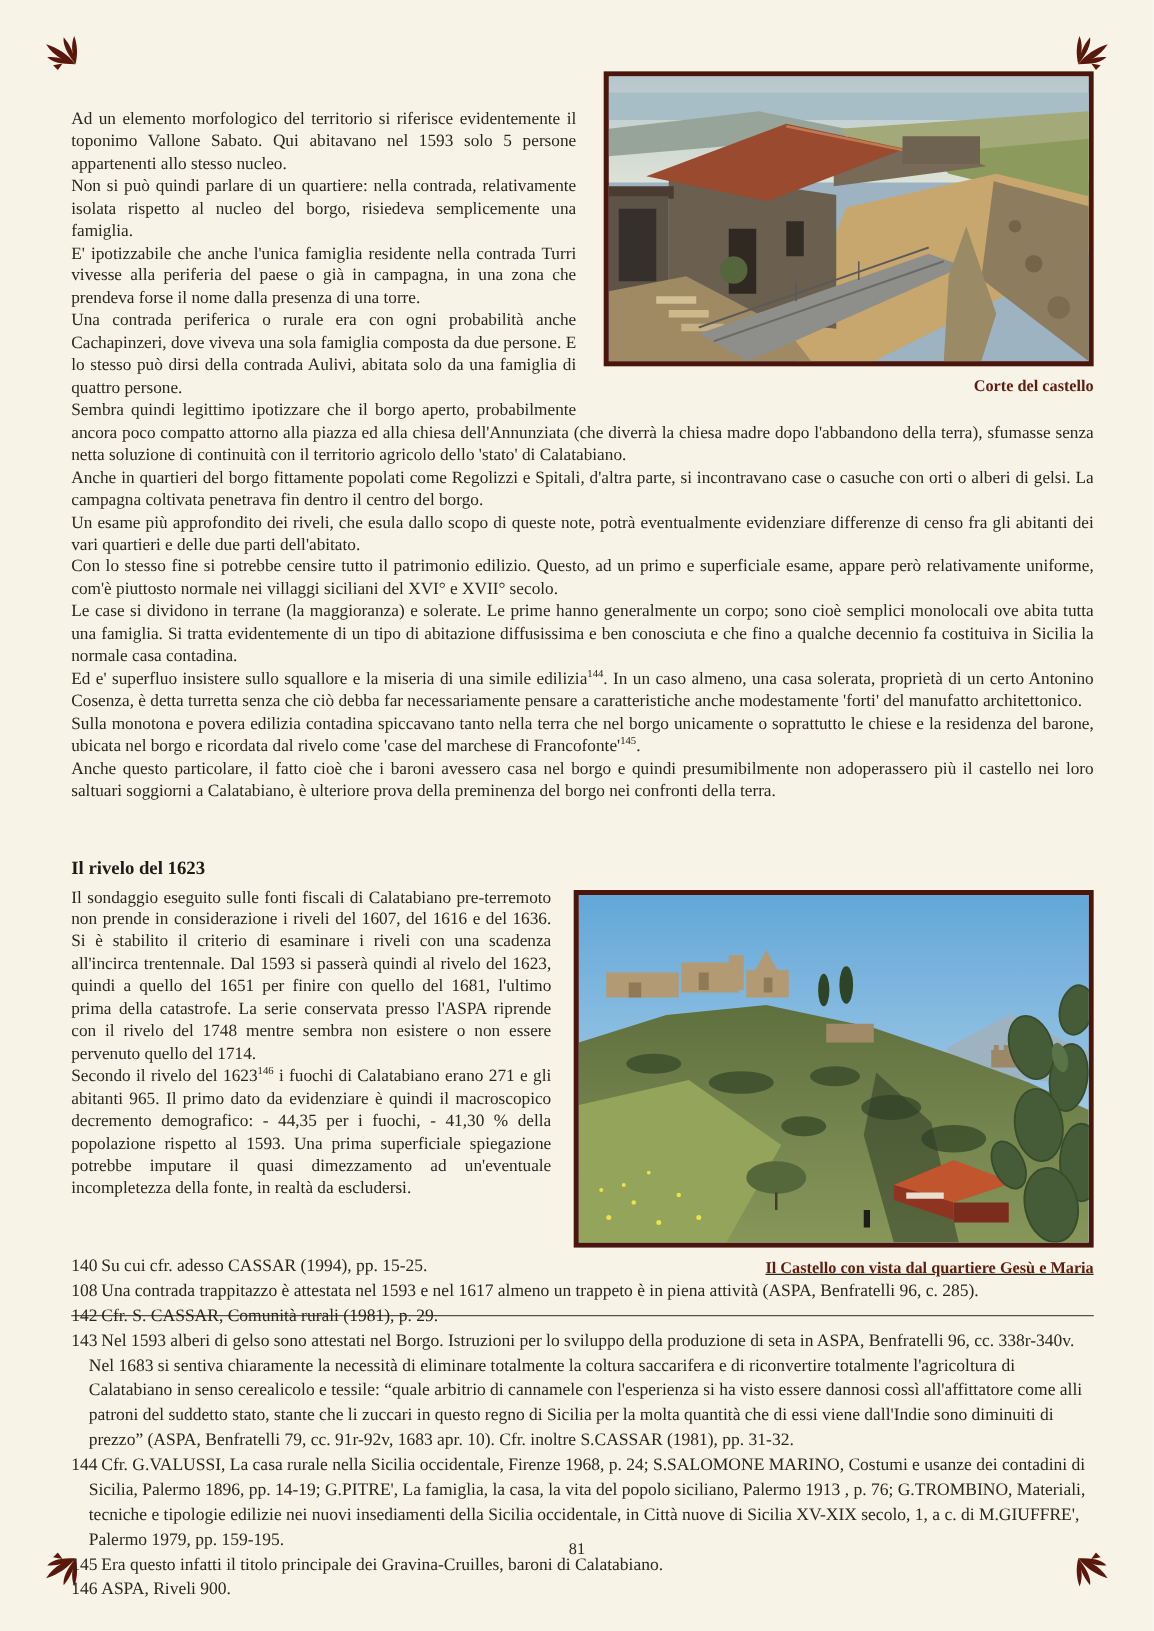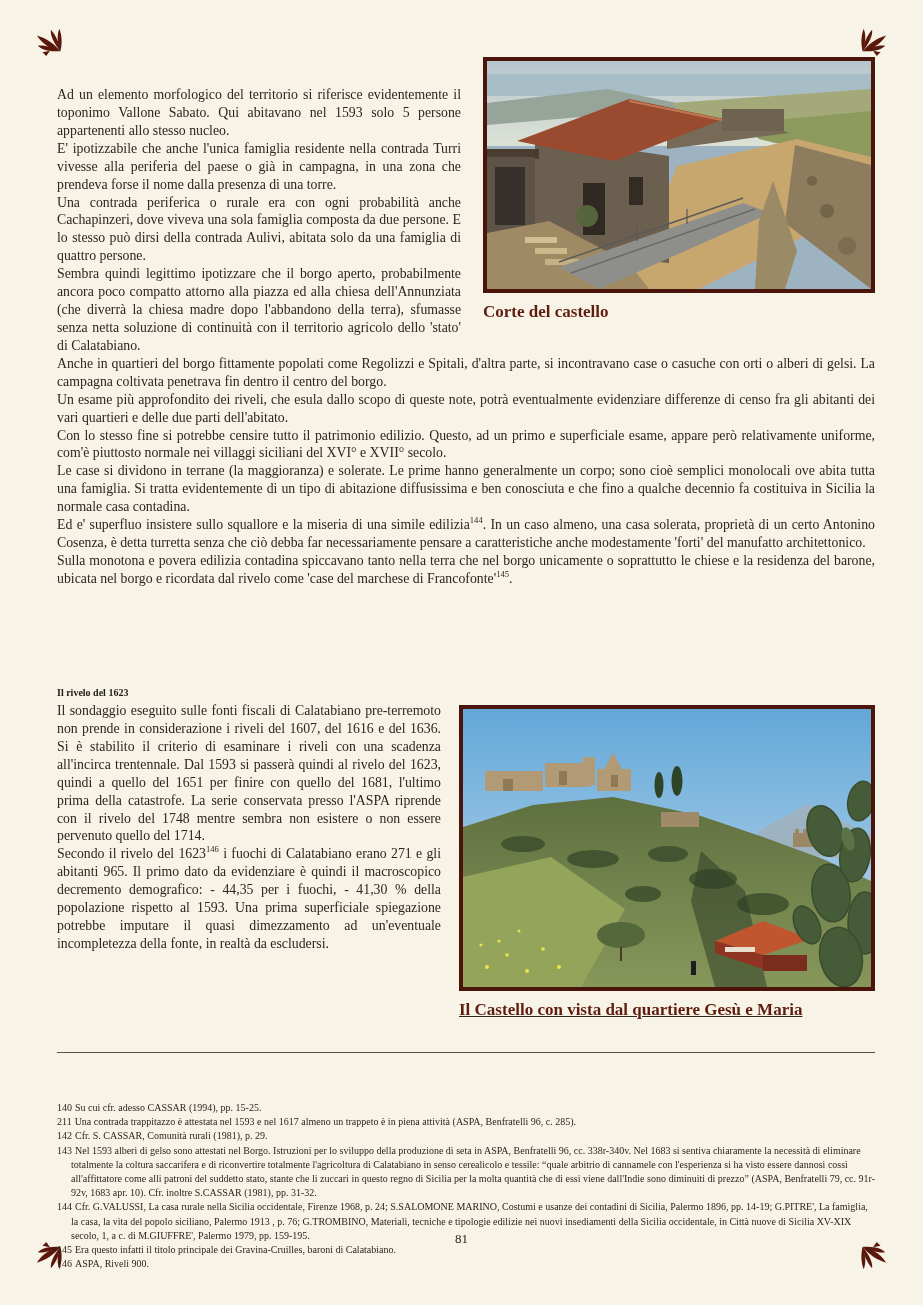--- a/index.html
+++ b/index.html
@@ -14,34 +14,34 @@
   .orn.br{left:858px;top:1242px;transform:scale(-1,-1);}
   
   .sec1{position:absolute;left:57px;top:57px;width:818px;height:628px;overflow:hidden;
         font-size:13.8px;line-height:1.30;text-align:justify;}
   .sec1 p,.sec2 p{margin:0;}
   .sec1 p.lead{margin-top:29px;}
   sup{font-size:0.62em;line-height:0;}
   
   .sec2{position:absolute;left:57px;top:686px;width:818px;height:360px;overflow:hidden;
         font-size:13.8px;line-height:1.30;text-align:justify;}
-  .sec2 h2{font-size:10px;margin:0 0 3px 0;color:#1f1b16;}
+  .sec2 h2{font-size:15px;margin:0 0 3px 0;color:#1f1b16;}
   
   figure{margin:0;}
   .fig{float:right;}
   .fig1{margin:0 0 6px 22px;width:392px;}
   .fig2{margin:3px 0 6px 18px;width:416px;text-decoration:underline;}
   .photo{border:4px solid #4b150b;background:#9db3c2;}
   .photo1{width:384px;height:228px;}
   .photo2{width:408px;height:278px;}
   .photo svg{display:block;width:100%;height:100%;}
-  figcaption{text-align:left;font-weight:bold;color:#5f1d0f;font-size:17px;margin-top:8px;}
+  figcaption{text-align:right;font-weight:bold;color:#5f1d0f;font-size:13px;margin-top:8px;}
   
   .rule{position:absolute;left:57px;top:1052px;width:818px;height:0;border-top:1px solid #55504a;}
-  .footnotes{position:absolute;left:57px;top:1101px;width:818px;font-size:10px;line-height:1.42;color:#33
+  .footnotes{position:absolute;left:57px;top:1004px;width:818px;font-size:14px;line-height:1.42;color:#33
 2d26;}
   .fn{margin:0;padding-left:14px;text-indent:-14px;text-align:left;}
   .fn-num{margin-right:3px;}
   
   .pageno{position:absolute;left:0;top:1231px;width:100%;text-align:center;font-size:13px;}
 </style>
 </head>
 <body>
 
 <div class="page">
@@ -130,29 +130,31 @@
           <line x1="84" y1="212" x2="268" y2="148" stroke="#6a6a68" stroke-width="1.5"></line>
           <line x1="150" y1="165" x2="150" y2="180" stroke="#5a5a58" stroke-width="1.2"></line>
           <line x1="200" y1="148" x2="200" y2="163" stroke="#5a5a58" stroke-width="1.2"></line>
           <circle cx="100" cy="155" r="11" fill="#55653c"></circle>
           <polygon points="286,120 310,190 298,228 268,228 272,160" fill="#9a8a66"></polygon>
         </svg>
       </div>
       <figcaption>Corte del castello</figcaption>
     </figure>
     <p class="lead">Ad un elemento morfologico del territorio si riferisce evidentemente il toponimo Vallone Sabato. Qui abitavano nel 1593 solo 5 persone appartenenti allo stesso nucleo.</p>
+    <p>Non si può quindi parlare di un quartiere: nella contrada, relativamente isolata rispetto al nucleo del borgo, risiedeva semplicemente una famiglia.</p>
     <p>E' ipotizzabile che anche l'unica famiglia residente nella contrada Turri vivesse alla periferia del paese o già in campagna, in una zona che prendeva forse il nome dalla presenza di una torre.</p>
     <p>Una contrada periferica o rurale era con ogni probabilità anche Cachapinzeri, dove viveva una sola famiglia composta da due persone. E lo stesso può dirsi della contrada Aulivi, abitata solo da una famiglia di quattro persone.</p>
     <p>Sembra quindi legittimo ipotizzare che il borgo aperto, probabilmente ancora poco compatto attorno alla piazza ed alla chiesa dell'Annunziata (che diverrà la chiesa madre dopo l'abbandono della terra), sfumasse senza netta soluzione di continuità con il territorio agricolo dello 'stato' di Calatabiano.</p>
     <p>Anche in quartieri del borgo fittamente popolati come Regolizzi e Spitali, d'altra parte, si incontravano case o casuche con orti o alberi di gelsi. La campagna coltivata penetrava fin dentro il centro del borgo.</p>
     <p>Un esame più approfondito dei riveli, che esula dallo scopo di queste note, potrà eventualmente evidenziare differenze di censo fra gli abitanti dei vari quartieri e delle due parti dell'abitato.</p>
     <p>Con lo stesso fine si potrebbe censire tutto il patrimonio edilizio. Questo, ad un primo e superficiale esame, appare però relativamente uniforme, com'è piuttosto normale nei villaggi siciliani del XVI° e XVII° secolo.</p>
     <p>Le case si dividono in terrane (la maggioranza) e solerate. Le prime hanno generalmente un corpo; sono cioè semplici monolocali ove abita tutta una famiglia. Si tratta evidentemente di un tipo di abitazione diffusissima e ben conosciuta e che fino a qualche decennio fa costituiva in Sicilia la normale casa contadina.</p>
     <p><span>Ed e' superfluo insistere sullo squallore e la miseria di una simile edilizia</span><sup>144</sup><span>. In un caso almeno, una casa solerata, proprietà di un certo Antonino Cosenza, è detta turretta senza che ciò debba far necessariamente pensare a caratteristiche anche modestamente 'forti' del manufatto architettonico.</span></p>
     <p><span>Sulla monotona e povera edilizia contadina spiccavano tanto nella terra che nel borgo unicamente o soprattutto le chiese e la residenza del barone, ubicata nel borgo e ricordata dal rivelo come 'case del marchese di Francofonte'</span><sup>145</sup><span>.</span></p>
+    <p>Anche questo particolare, il fatto cioè che i baroni avessero casa nel borgo e quindi presumibilmente non adoperassero più il castello nei loro saltuari soggiorni a Calatabiano, è ulteriore prova della preminenza del borgo nei confronti della terra.</p>
   </div>
 
   <div class="sec2">
     <h2>Il rivelo del 1623</h2>
     <figure class="fig fig2">
       <div class="photo photo2">
         <svg viewBox="0 0 408 278" preserveAspectRatio="none">
           <defs>
             <linearGradient id="sky2" x1="0" y1="0" x2="0" y2="1">
               <stop offset="0" stop-color="#63a7d8"></stop>
@@ -227,21 +229,21 @@
       </div>
       <figcaption>Il Castello con vista dal quartiere Gesù e Maria</figcaption>
     </figure>
     <p>Il sondaggio eseguito sulle fonti fiscali di Calatabiano pre-terremoto non prende in considerazione i riveli del 1607, del 1616 e del 1636. Si è stabilito il criterio di esaminare i riveli con una scadenza all'incirca trentennale. Dal 1593 si passerà quindi al rivelo del 1623, quindi a quello del 1651 per finire con quello del 1681, l'ultimo prima della catastrofe. La serie conservata presso l'ASPA riprende con il rivelo del 1748 mentre sembra non esistere o non essere pervenuto quello del 1714.</p>
     <p><span>Secondo il rivelo del 1623</span><sup>146</sup><span> i fuochi di Calatabiano erano 271 e gli abitanti 965. Il primo dato da evidenziare è quindi il macroscopico decremento demografico: - 44,35 per i fuochi, - 41,30 % della popolazione rispetto al 1593. Una prima superficiale spiegazione potrebbe imputare il quasi dimezzamento ad un'eventuale incompletezza della fonte, in realtà da escludersi.</span></p>
   </div>
 
   <div class="rule"></div>
   <div class="footnotes">
     <p class="fn"><span class="fn-num">140</span><span>Su cui cfr. adesso CASSAR (1994), pp. 15-25.</span></p>
-    <p class="fn"><span class="fn-num">211</span><span>Una contrada trappitazzo è attestata nel 1593 e nel 1617 almeno un trappeto è in piena attività (ASPA, Benfratelli 96, c. 285).</span></p>
+    <p class="fn"><span class="fn-num">108</span><span>Una contrada trappitazzo è attestata nel 1593 e nel 1617 almeno un trappeto è in piena attività (ASPA, Benfratelli 96, c. 285).</span></p>
     <p class="fn"><span class="fn-num">142</span><span>Cfr. S. CASSAR, Comunità rurali (1981), p. 29.</span></p>
     <p class="fn"><span class="fn-num">143</span><span>Nel 1593 alberi di gelso sono attestati nel Borgo. Istruzioni per lo sviluppo della produzione di seta in ASPA, Benfratelli 96, cc. 338r-340v. Nel 1683 si sentiva chiaramente la necessità di eliminare totalmente la coltura saccarifera e di riconvertire totalmente l'agricoltura di Calatabiano in senso cerealicolo e tessile: “quale arbitrio di cannamele con l'esperienza si ha visto essere dannosi cossì all'affittatore come alli patroni del suddetto stato, stante che li zuccari in questo regno di Sicilia per la molta quantità che di essi viene dall'Indie sono diminuiti di prezzo” (ASPA, Benfratelli 79, cc. 91r-92v, 1683 apr. 10). Cfr. inoltre S.CASSAR (1981), pp. 31-32.</span></p>
     <p class="fn"><span class="fn-num">144</span><span>Cfr. G.VALUSSI, La casa rurale nella Sicilia occidentale, Firenze 1968, p. 24; S.SALOMONE MARINO, Costumi e usanze dei contadini di Sicilia, Palermo 1896, pp. 14-19; G.PITRE', La famiglia, la casa, la vita del popolo siciliano, Palermo 1913 , p. 76; G.TROMBINO, Materiali, tecniche e tipologie edilizie nei nuovi insediamenti della Sicilia occidentale, in Città nuove di Sicilia XV-XIX secolo, 1, a c. di M.GIUFFRE', Palermo 1979, pp. 159-195.</span></p>
     <p class="fn"><span class="fn-num">145</span><span>Era questo infatti il titolo principale dei Gravina-Cruilles, baroni di Calatabiano.</span></p>
     <p class="fn"><span class="fn-num">146</span><span>ASPA, Riveli 900.</span></p>
   </div>
 
   <div class="pageno">81</div>
 
 </div>

